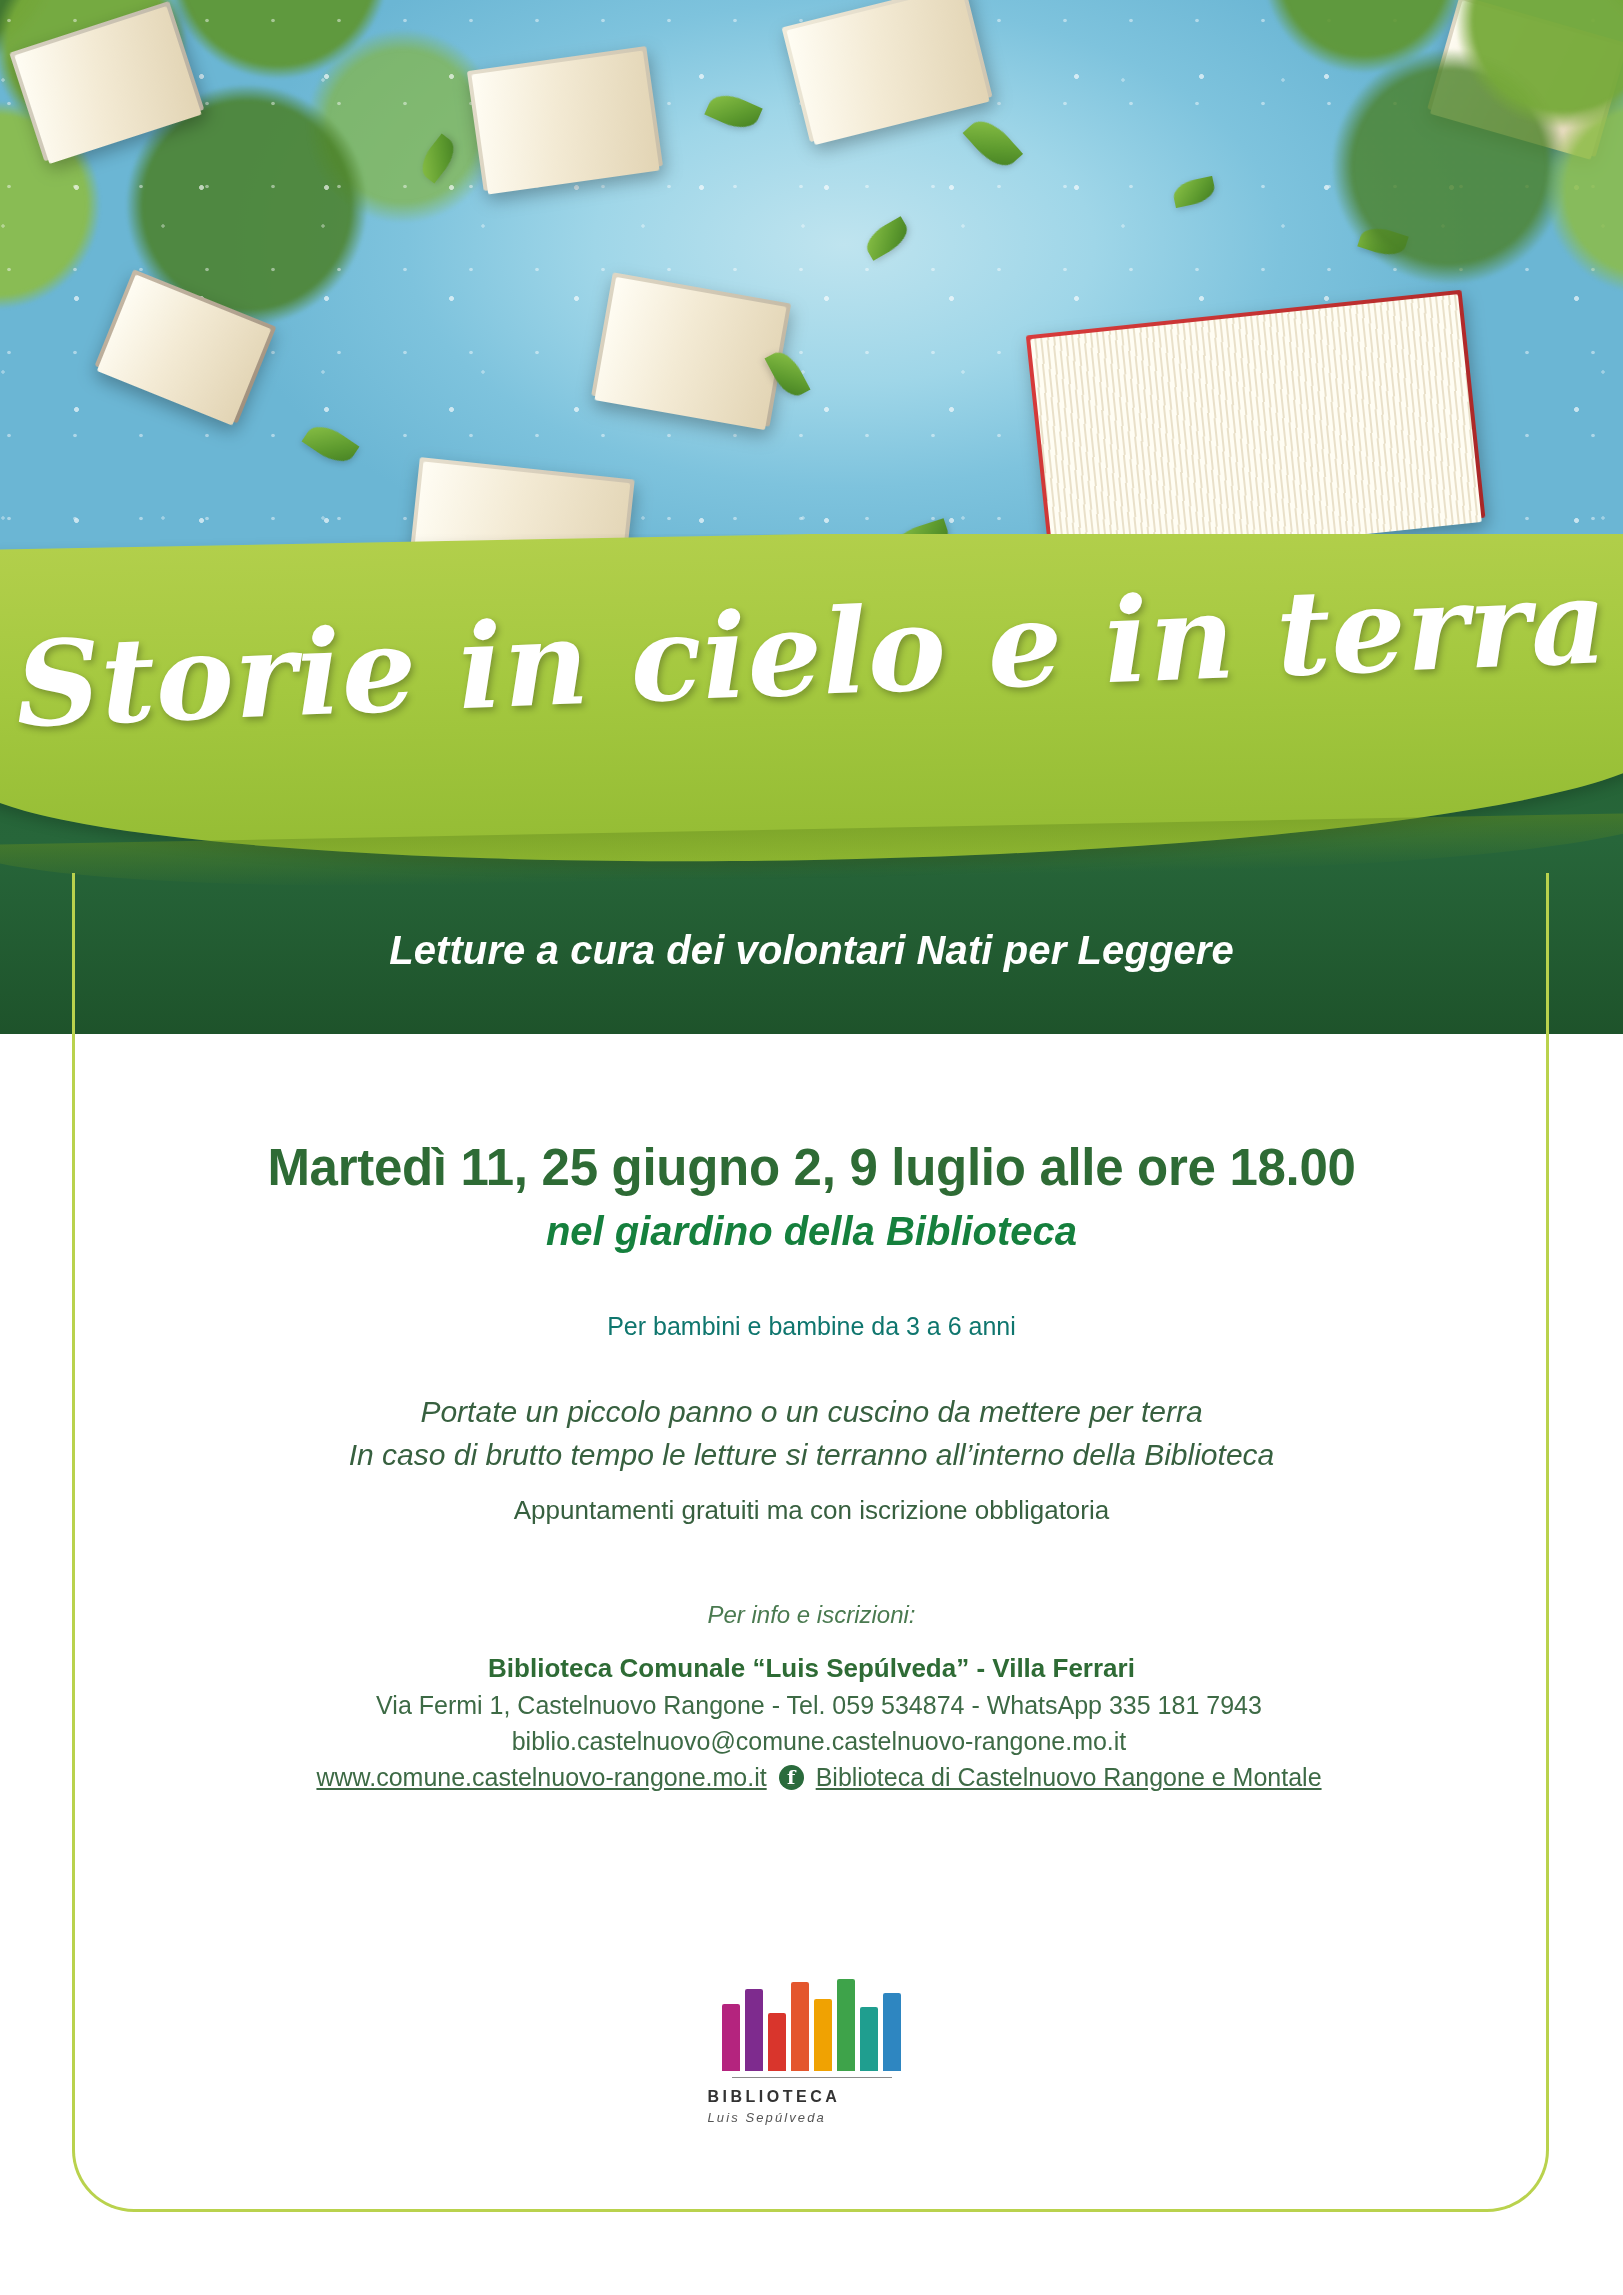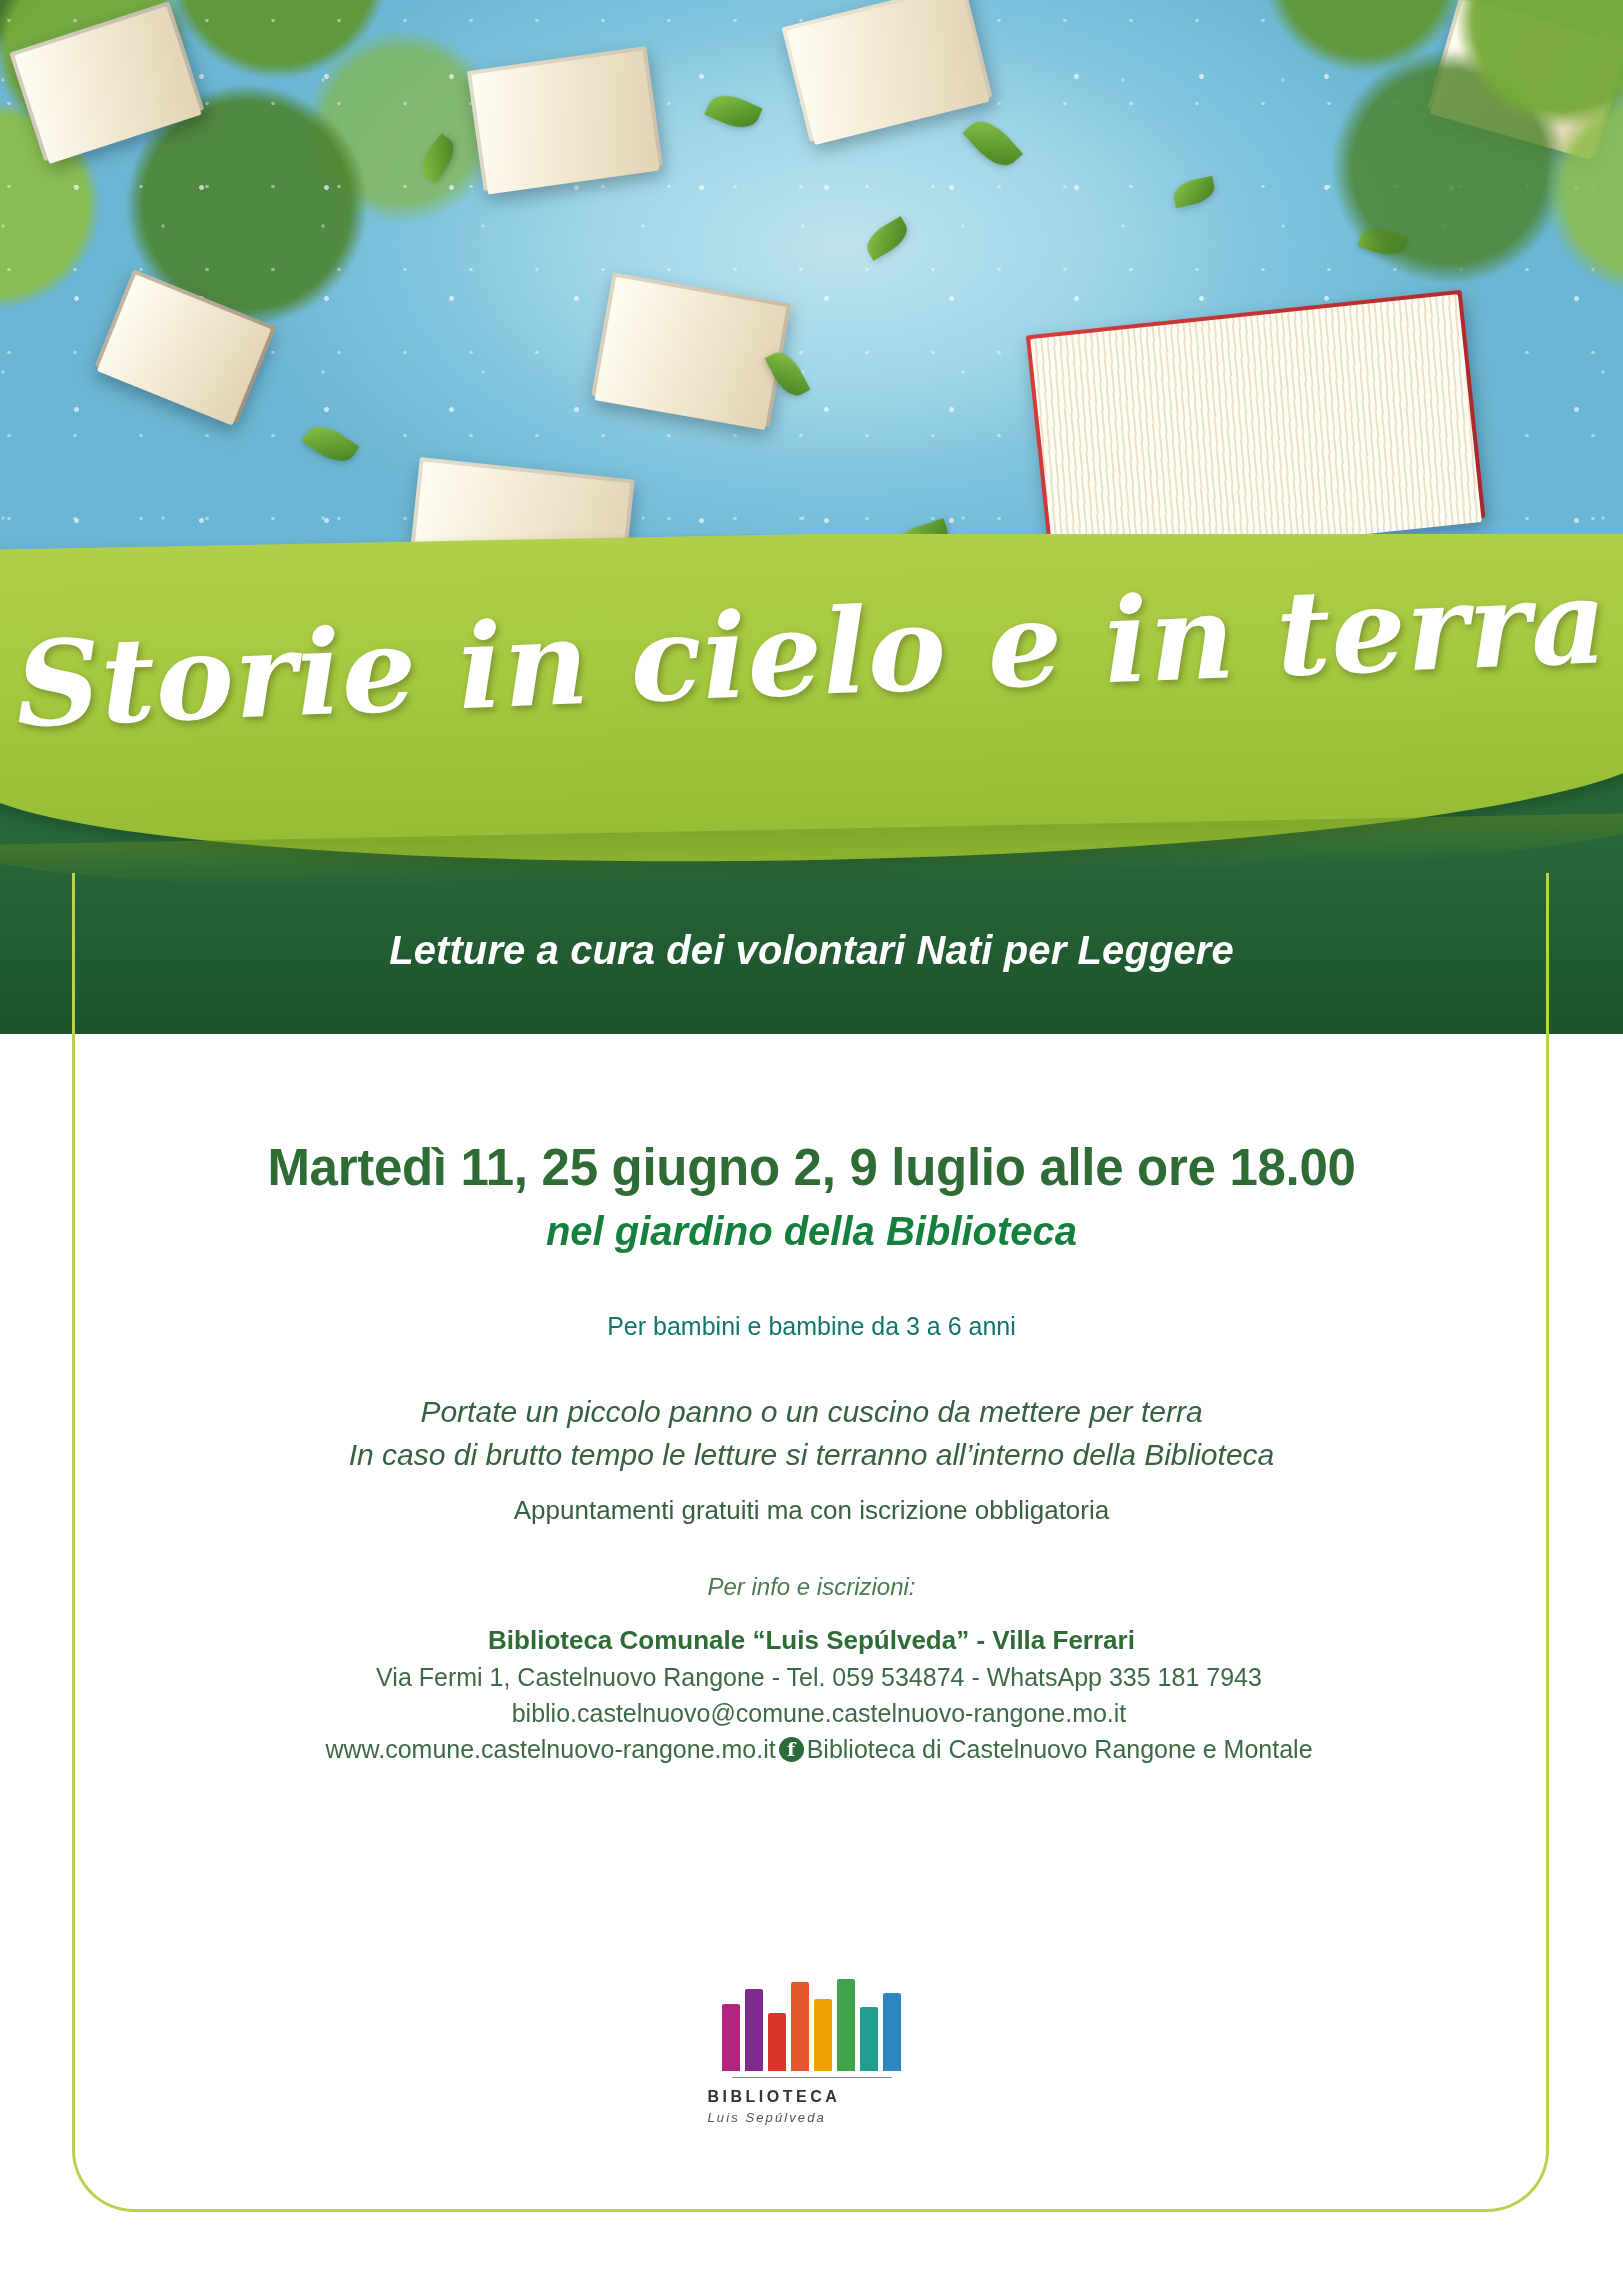--- a/index.html
+++ b/index.html
@@ -198,42 +198,43 @@
     font-style: italic;
     color: #37603f;
     line-height: 1.42;
   }
   .free {
     margin-top: 19px;
     font-size: 26px;
     color: #37603f;
   }
   .info-head {
-    margin-top: 47px;
+    margin-top: 75px;
     font-size: 24px;
     font-style: italic;
     color: #4a7a50;
   }
   .contact-name {
     margin-top: 23.6px;
     font-size: 26px;
     font-weight: 700;
     color: #2e6b35;
   }
   .contact-line {
     margin-top: 7px;
     font-size: 25px;
     color: #3d6a45;
     padding-left: 15px;
   }
   .contact-line.web {
     display: flex;
     align-items: center;
     justify-content: center;
-    gap: 3px;
+    gap: 12px;
+    text-decoration: underline;
   }
   .fb-icon {
     display: inline-block;
     width: 25px; height: 25px;
     border-radius: 50%;
     background: #2a6b3c;
     color: #fff;
     font-family: "DejaVu Serif", serif;
     font-weight: 700;
     font-size: 19.4px;

